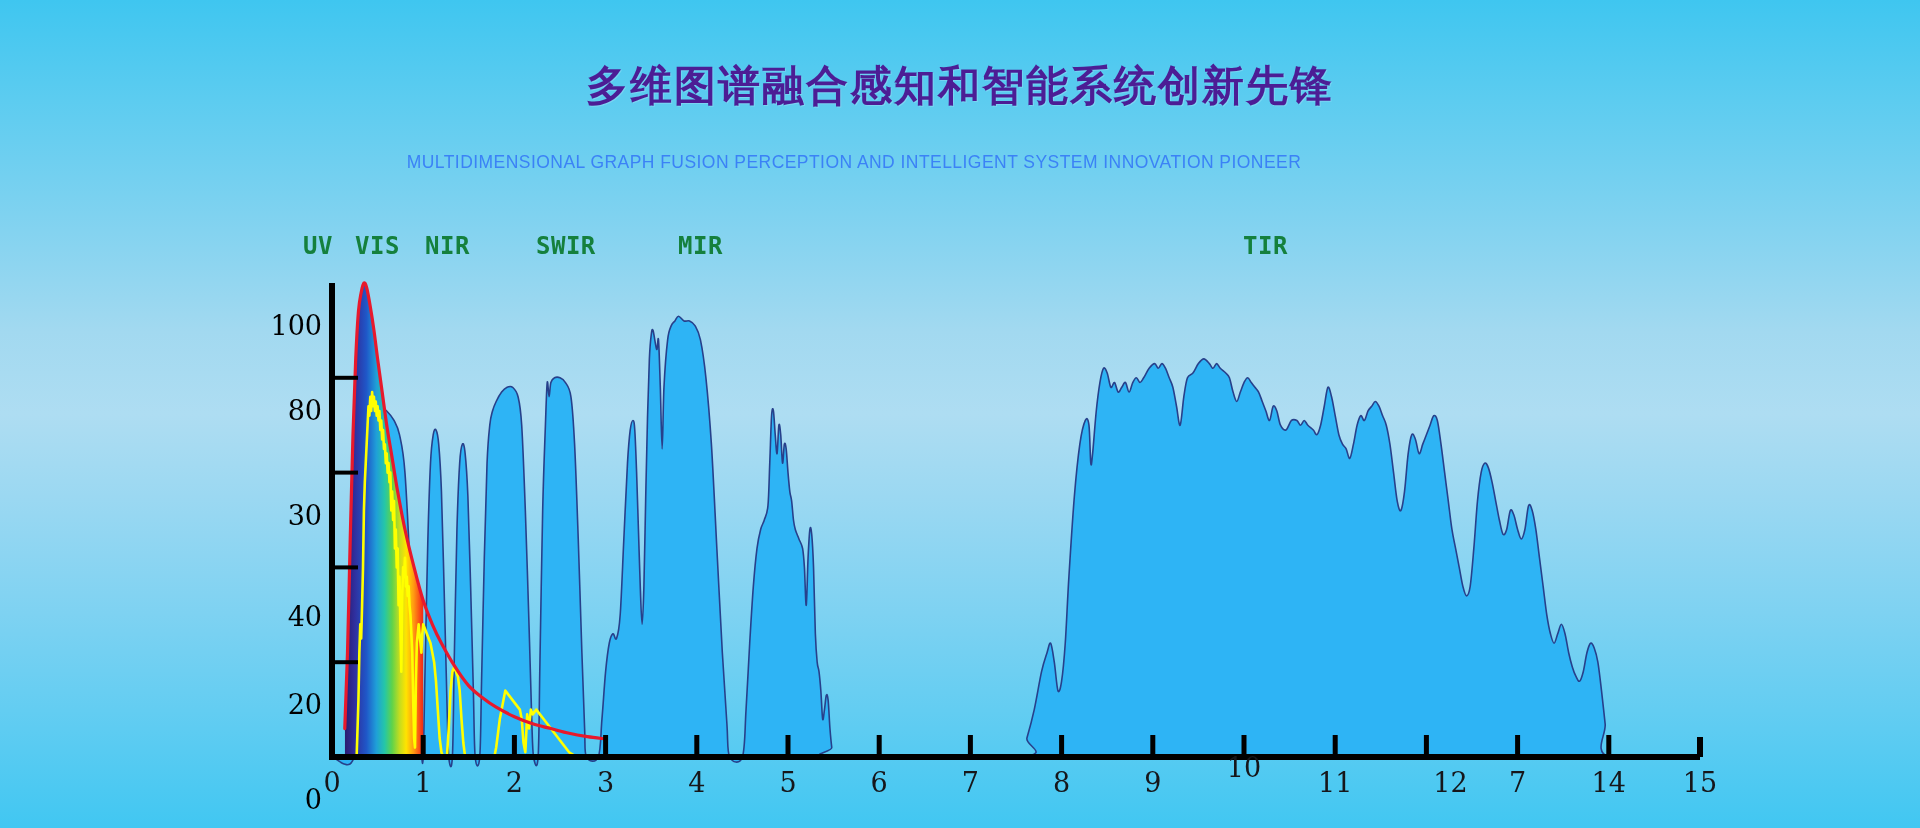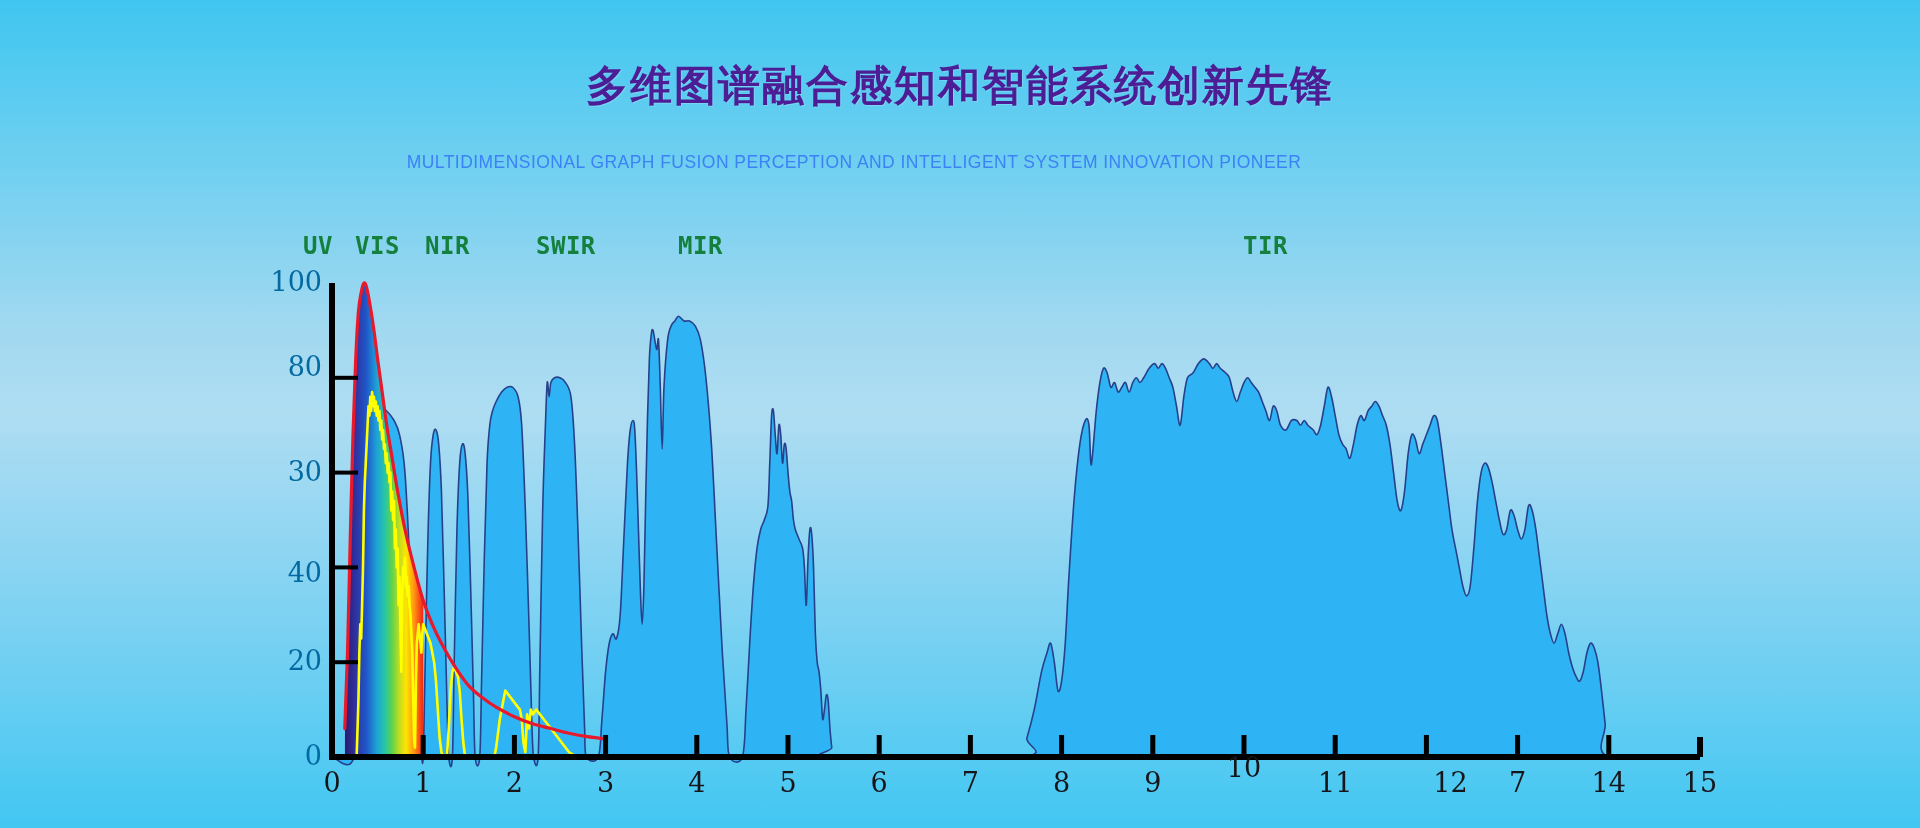--- a/index.html
+++ b/index.html
@@ -54,24 +54,25 @@
     letter-spacing: .5px;
   }
 
   
   #chart { position: absolute; left: 0; top: 0; }
 
   .tick-label-y {
     position: absolute;
     font-family: "DejaVu Serif", "Liberation Serif", serif;
     font-size: 27px;
-    color: #0369a1;
+    color: #000000;
     text-align: right;
     width: 60px;
     white-space: nowrap;
+    margin-top: 44px;
   }
   .tick-label-x {
     position: absolute;
     font-family: "DejaVu Serif", "Liberation Serif", serif;
     font-size: 27px;
     color: #16161a;
     text-align: center;
     width: 48px;
     white-space: nowrap;
   }

